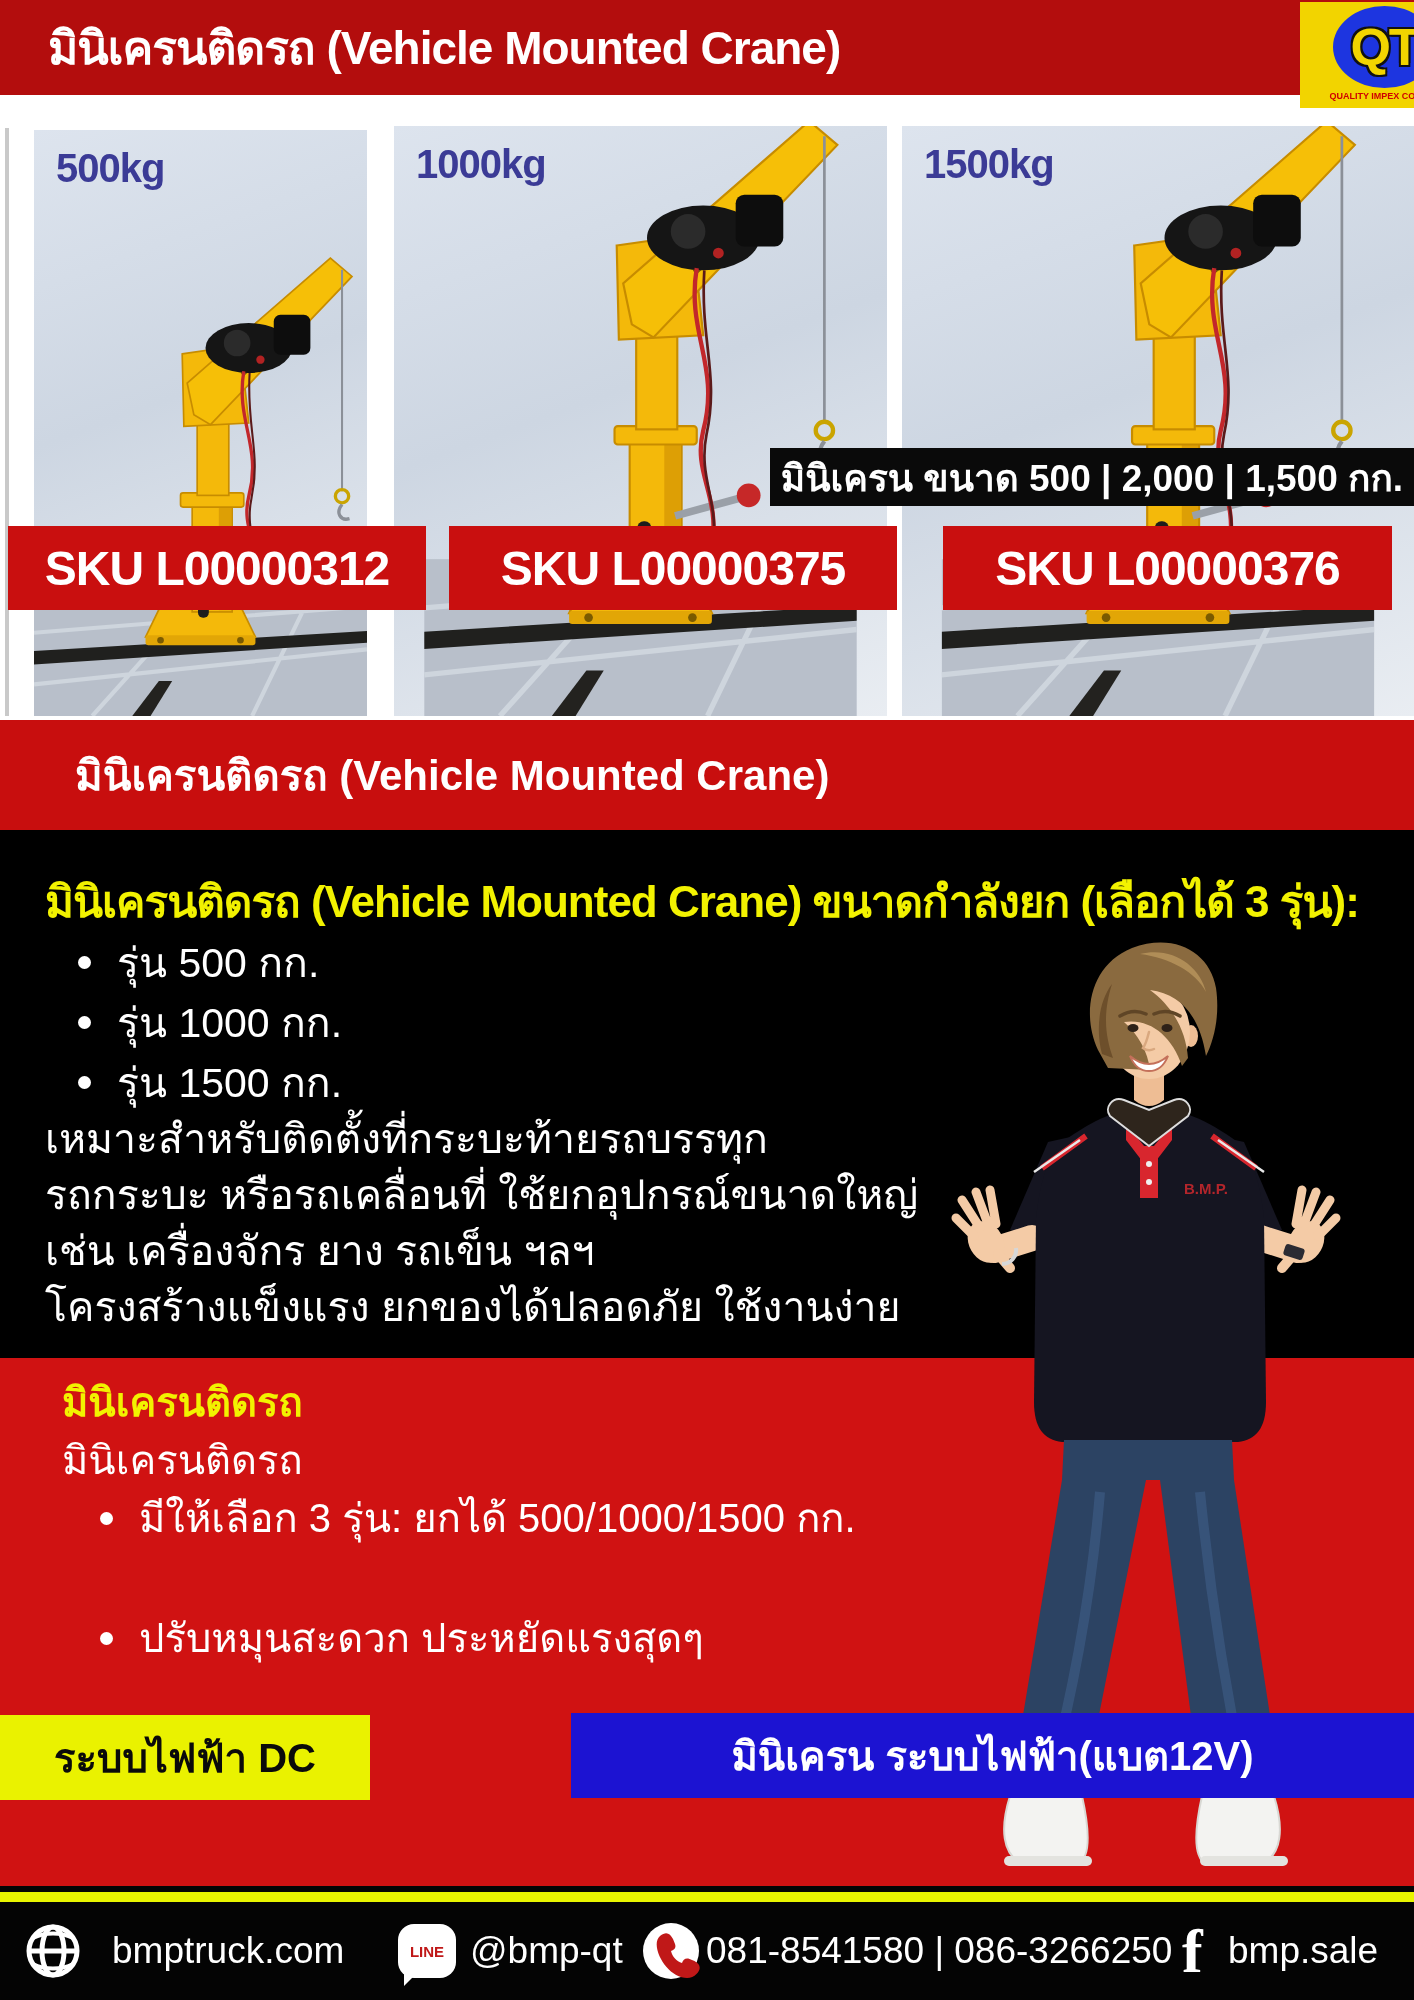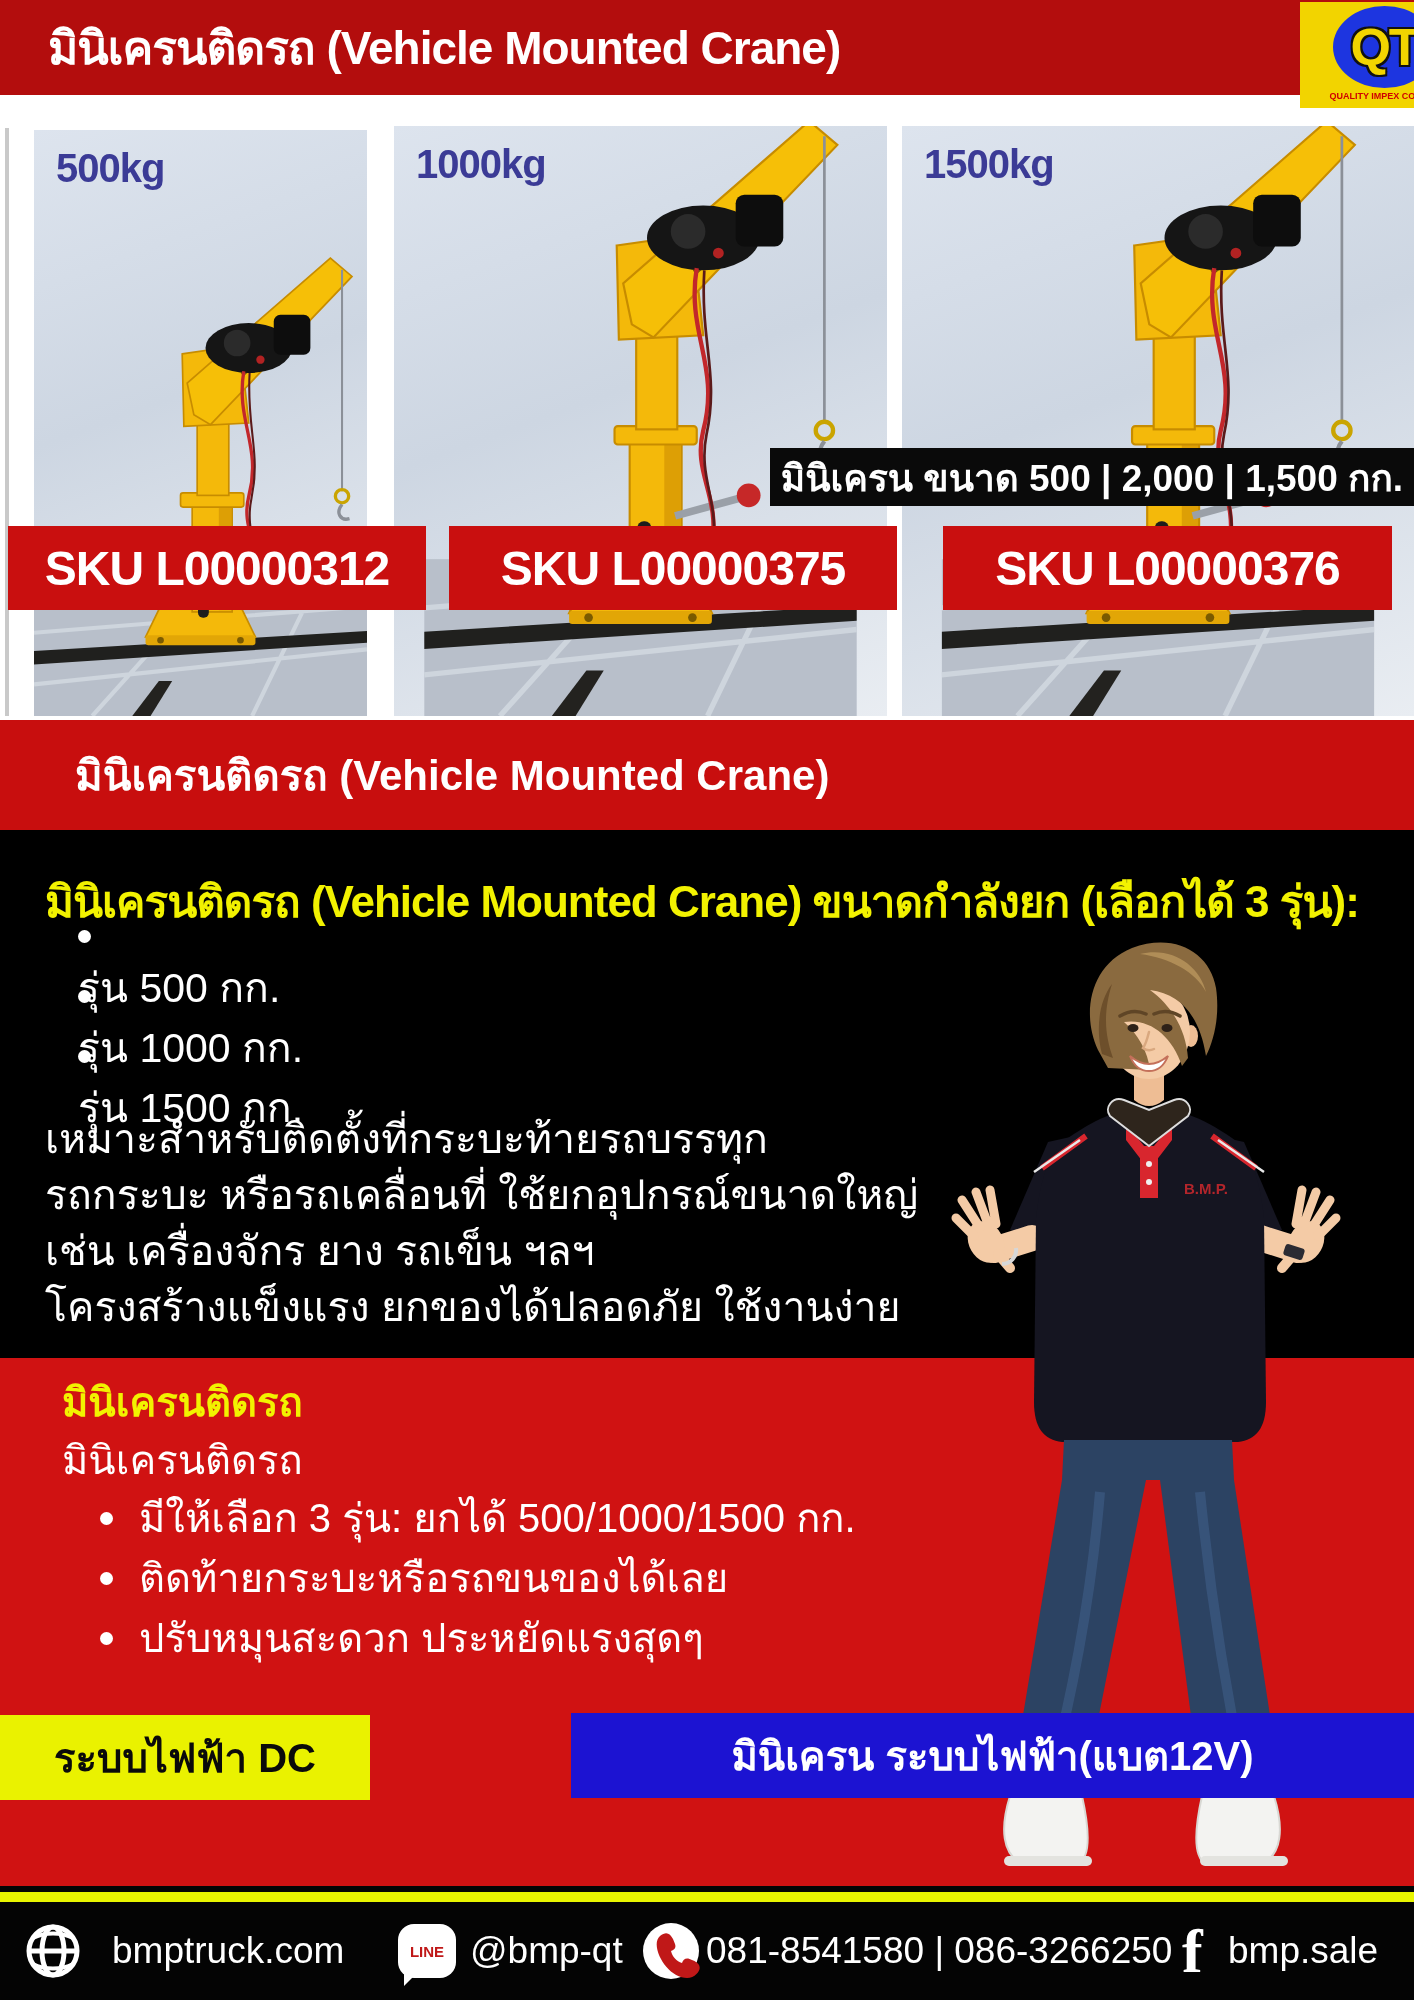--- a/index.html
+++ b/index.html
@@ -41,21 +41,21 @@
   .sku-2{left:449px;width:448px;}
   .sku-3{left:943px;width:449px;}
 
   .title-banner{left:0;top:720px;width:1414px;height:110px;background:#c80e0e;z-index:2;
                 display:flex;align-items:center;color:#ffffff;font-size:42px;font-weight:bold;
                 padding-left:75px;box-sizing:border-box;}
 
   
   .specs{left:0;top:830px;width:1414px;height:528px;background:#000000;z-index:1;}
   .specs-heading{left:45px;top:36px;color:#f2f200;font-size:44px;font-weight:bold;white-space:nowrap;letter-spacing:-1px;}
-  .spec-bullet{left:78px;color:#ffffff;font-size:41px;display:flex;align-items:flex-start;gap:12px;white-space:nowrap;flex-direction:column;}
+  .spec-bullet{left:78px;color:#ffffff;font-size:41px;display:flex;align-items:center;gap:26px;white-space:nowrap;}
   .spec-b0{top:100px;}.spec-b1{top:160px;}.spec-b2{top:220px;}
   .dot{width:13px;height:13px;border-radius:50%;background:#ffffff;flex:0 0 auto;}
   .spec-line{left:45px;color:#ffffff;font-size:41px;white-space:nowrap;}
   .spec-l0{top:276px;}.spec-l1{top:332px;}.spec-l2{top:388px;}.spec-l3{top:444px;}
 
   
   .features{left:0;top:1358px;width:1414px;height:528px;background:#d01212;z-index:1;}
   .feat-heading{left:62px;top:12px;color:#f2f200;font-size:40px;font-weight:bold;white-space:nowrap;}
   .feat-sub{left:62px;top:70px;color:#ffffff;font-size:40px;white-space:nowrap;}
   .feat-bullet{left:100px;color:#ffffff;font-size:40px;display:flex;align-items:center;gap:26px;white-space:nowrap;}
@@ -189,24 +189,20 @@
     <div class="abs spec-line spec-l3">โครงสร้างแข็งแรง ยกของได้ปลอดภัย ใช้งานง่าย</div>
   </div>
 
   <div class="abs features">
     <div class="abs feat-heading">มินิเครนติดรถ</div>
     <div class="abs feat-sub">มินิเครนติดรถ</div>
     <div class="abs feat-bullet feat-b0">
       <span class="dot"></span>
       <span>มีให้เลือก 3 รุ่น: ยกได้ 500/1000/1500 กก.</span>
     </div>
-    <div class="abs feat-bullet feat-b1">
-      <span class="dot"></span>
-      <span>ติดท้ายกระบะหรือรถขนของได้เลย</span>
-    </div>
     <div class="abs feat-bullet feat-b2">
       <span class="dot"></span>
       <span>ปรับหมุนสะดวก ประหยัดแรงสุดๆ</span>
     </div>
   </div>
 
   <svg class="abs presenter" viewBox="0 0 392 945" preserveAspectRatio="xMidYMax meet">
 
     <polygon points="98,210 134,202 104,310 60,298" fill="#151521"></polygon>
     <path d="M82,306 L44,318" stroke="#f4cba6" stroke-width="26" stroke-linecap="round"></path>

